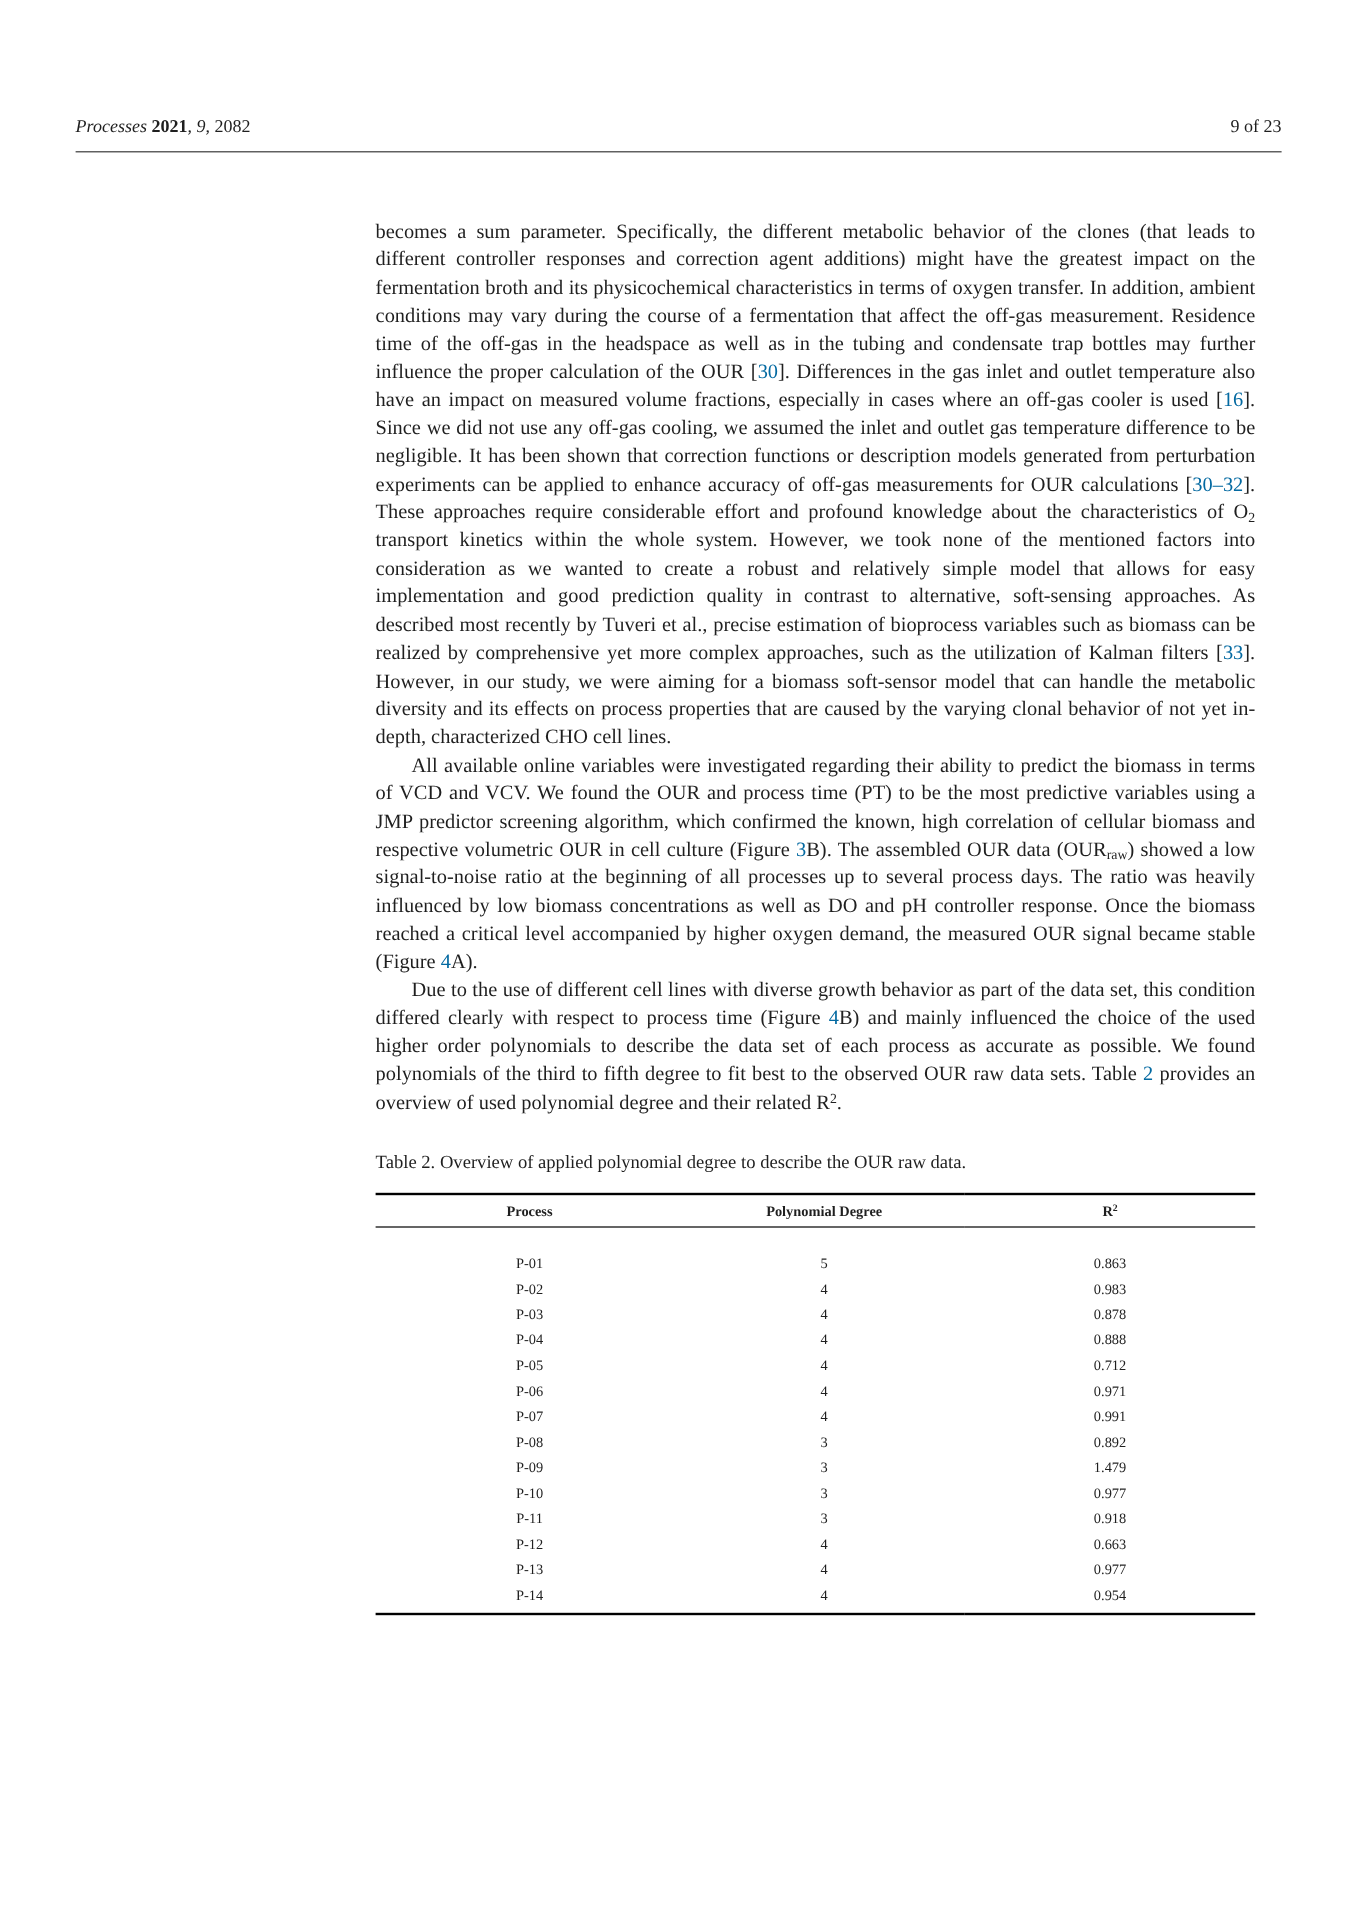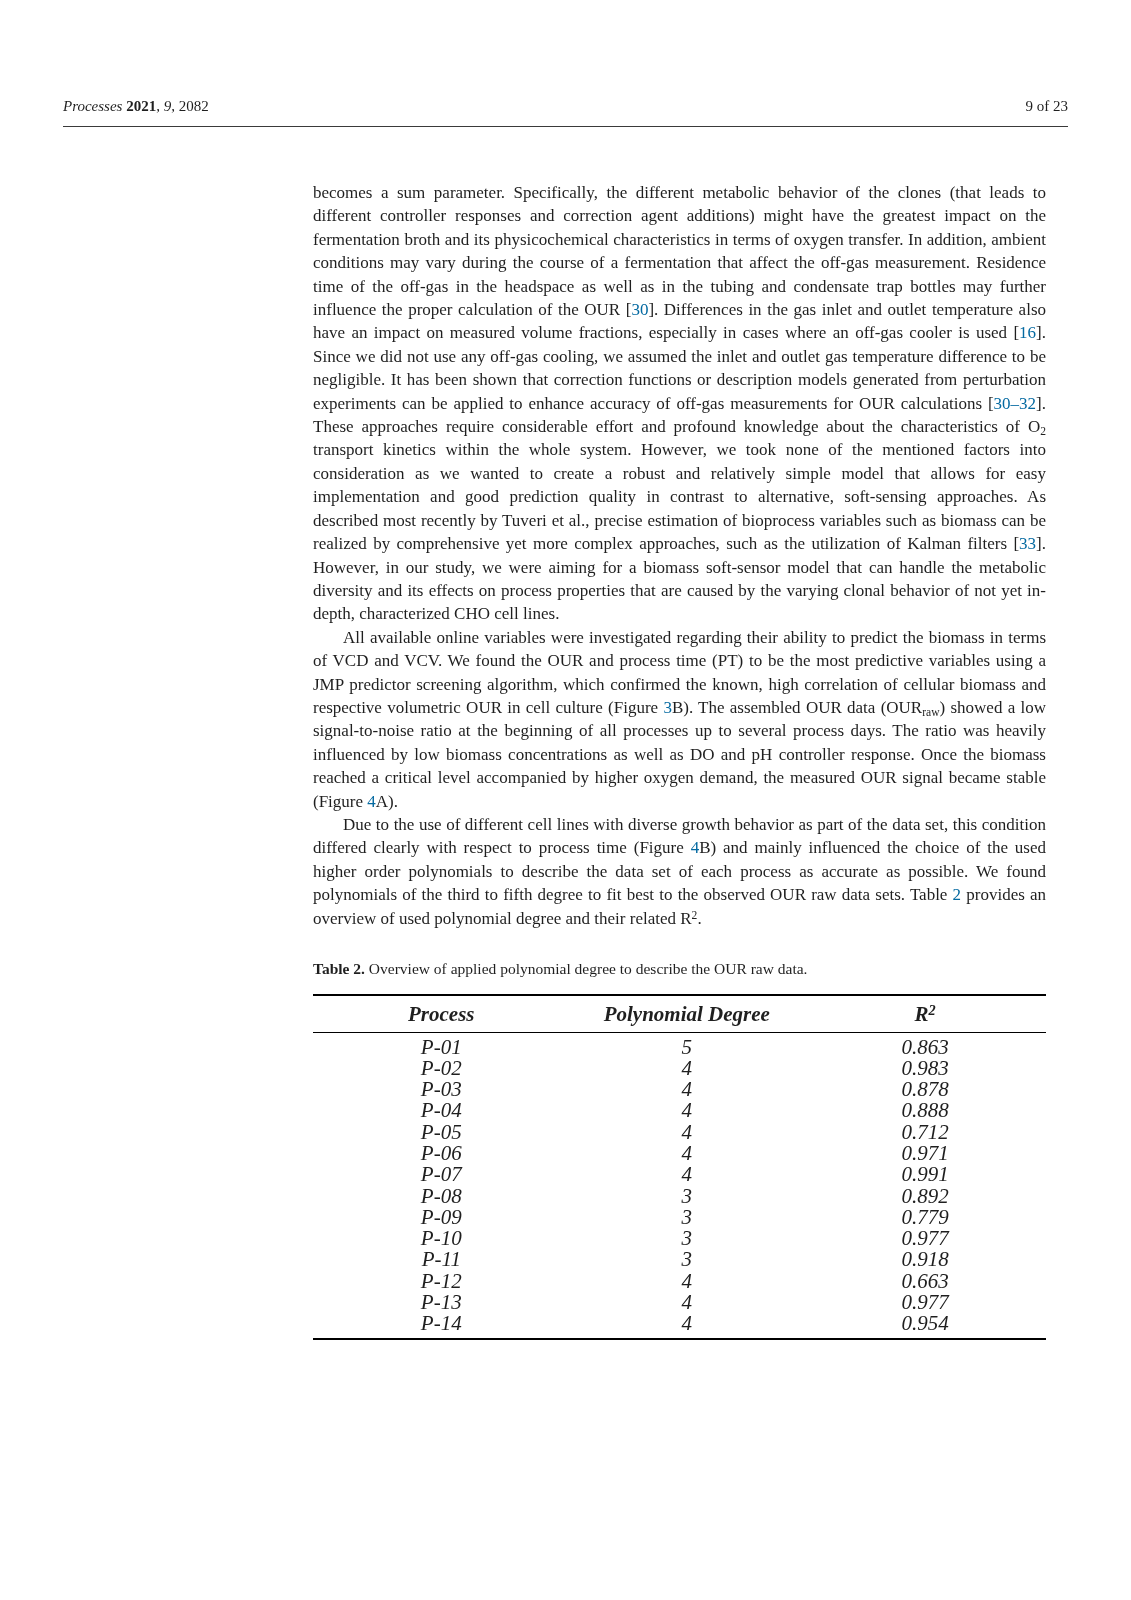--- a/index.html
+++ b/index.html
@@ -21,30 +21,30 @@
   .content { position:absolute; left:313px; top:181px; width:733px; }
   .para {
     margin:0; text-align:justify; font-size:17px; line-height:23.4px;
     hyphens:none;
   }
   .para.indent { text-indent:30px; }
   .cite { color:#0369a1; cursor:pointer; }
   sub { font-size:68%; line-height:0; vertical-align:-0.25em; }
   sup { font-size:68%; line-height:0; vertical-align:0.45em; }
   .caption { margin-top:30px; font-size:15.5px; }
-  .caption .cap-label { font-weight:bold; }
+  .caption .cap-label { font-weight:normal; }
   .data-table {
-    width:100%; border-collapse:collapse; margin-top:13px; font-size:21px;font-style:italic;
+    width:100%; border-collapse:collapse; margin-top:13px; font-size:12px;
   }
   .data-table th {
     font-weight:bold; text-align:center; padding:6px 0 5px 0;
     border-top:2.5px solid #000; border-bottom:1.3px solid #000;
   }
   .data-table td { text-align:center; padding:0; line-height:21.3px; }
-  .data-table tbody tr:first-child td { padding-top:4px; }
+  .data-table tbody tr:first-child td { padding-top:20px; }
   .data-table tbody tr:last-child td { padding-bottom:3px; border-bottom:2.5px solid #000; }
   .data-table col.c1 { width:35%; }
   .data-table col.c2 { width:32%; }
   .data-table col.c3 { width:33%; }
 </style>
 </head>
 <body>
 
 <div class="page">
 
@@ -116,21 +116,21 @@
             <td>0.991</td>
           </tr>
           <tr>
             <td>P-08</td>
             <td>3</td>
             <td>0.892</td>
           </tr>
           <tr>
             <td>P-09</td>
             <td>3</td>
-            <td>0.779</td>
+            <td>1.479</td>
           </tr>
           <tr>
             <td>P-10</td>
             <td>3</td>
             <td>0.977</td>
           </tr>
           <tr>
             <td>P-11</td>
             <td>3</td>
             <td>0.918</td>

